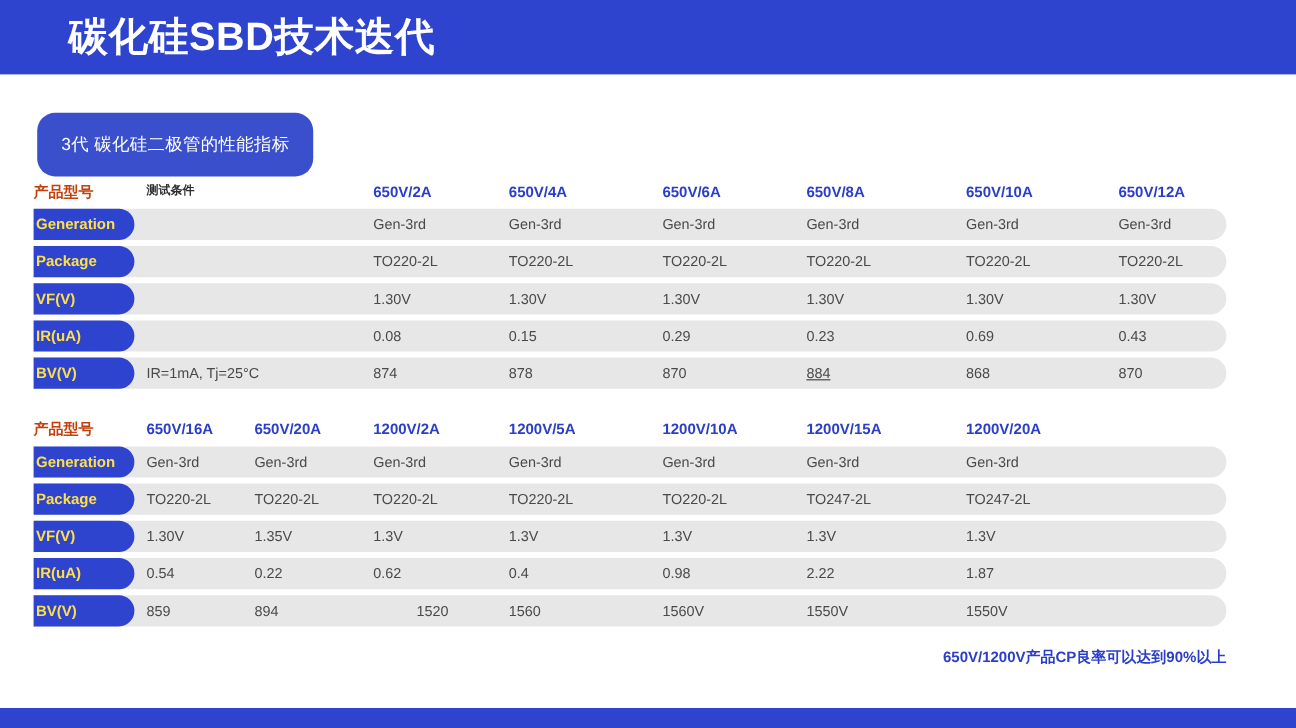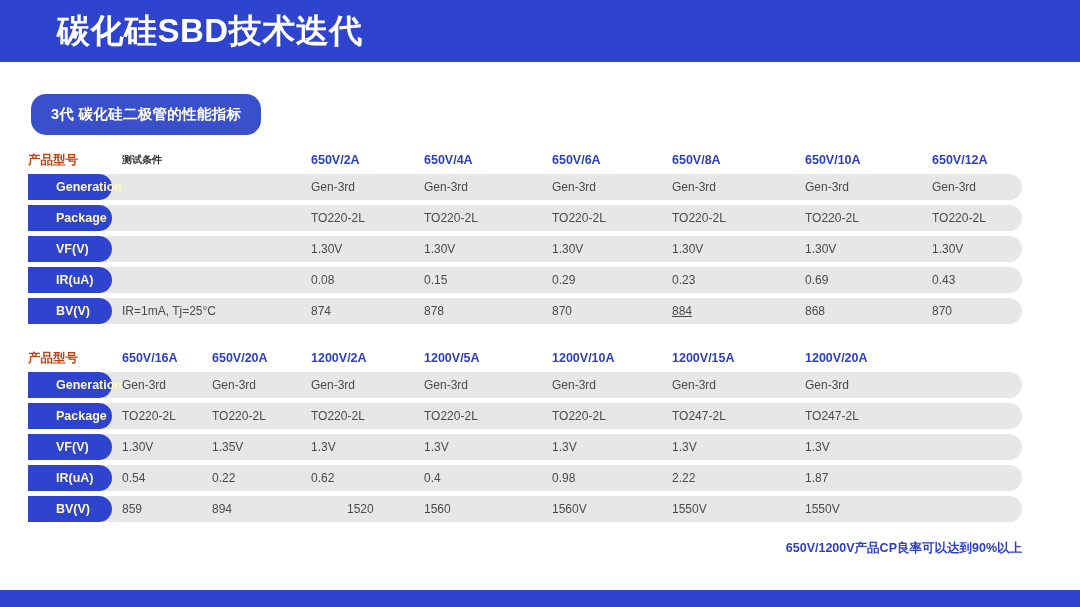--- a/index.html
+++ b/index.html
@@ -33,27 +33,27 @@
     letter-spacing: 0.5px;
     line-height: 44px;
     white-space: nowrap;
   }
 
   
   .section-badge {
     position: absolute;
     left: 31px;
     top: 94px;
-    height: 41px;
-    padding: 0 20px;
+    height: 29px;
+    padding: 12px 20px;
     border-radius: 15px;
     background: #3a4fcb;
     color: #ffffff;
     font-size: 14.5px;
-    font-weight: bold;
+    font-weight: normal;
     display: flex;
     align-items: center;
     white-space: nowrap;
     letter-spacing: 0.3px;
   }
 
   
   .table-block {
     position: absolute;
     left: 0;
@@ -98,26 +98,26 @@
     border-radius: 0 13px 13px 0;
   }
   .row-pill {
     position: absolute;
     left: 28px;
     top: 0;
     width: 84px;
     height: 26px;
     background: #2e43ce;
     border-radius: 0 13px 13px 0;
-    color: #fef9c3;
+    color: #fde047;
     font-size: 12.5px;
     font-weight: bold;
     display: flex;
     align-items: center;
-    padding-left: 28px;
+    padding-left: 2px;
     box-sizing: border-box;
     white-space: nowrap;
   }
   .cell {
     position: absolute;
     top: 0;
     height: 26px;
     display: flex;
     align-items: center;
     font-size: 12px;

